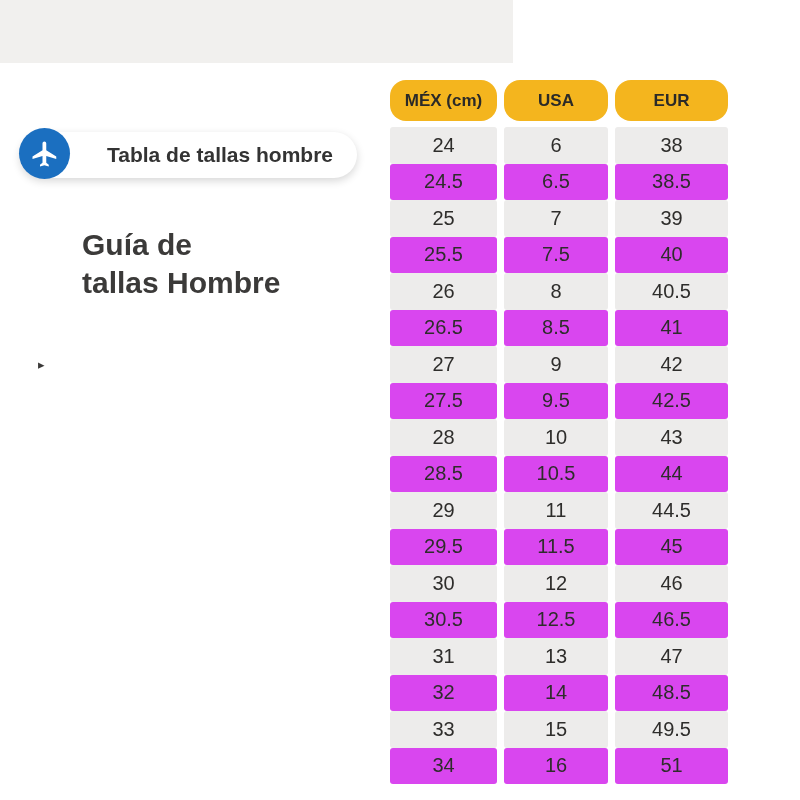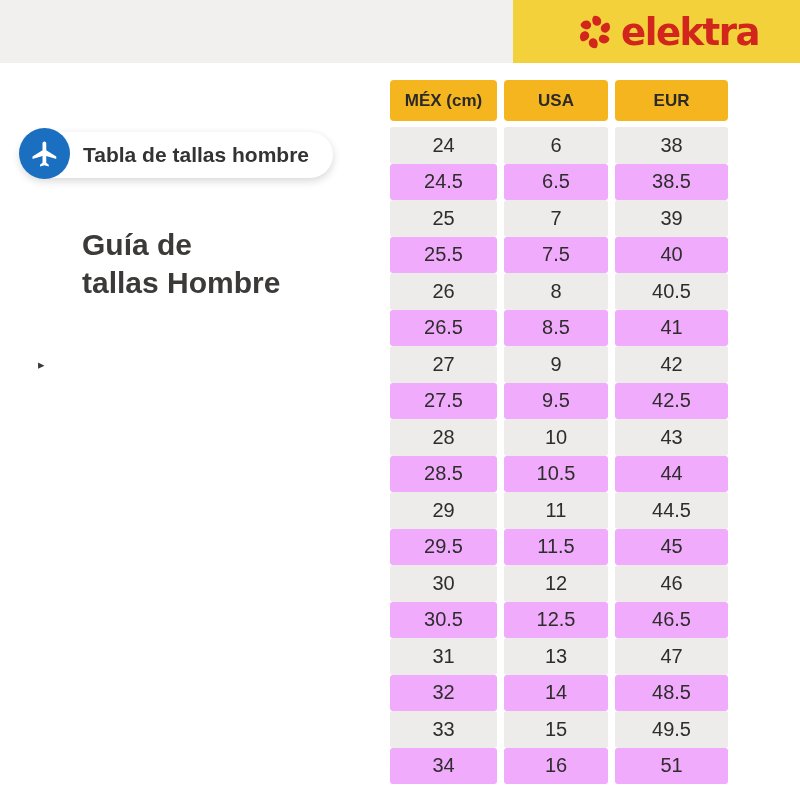--- a/index.html
+++ b/index.html
@@ -35,20 +35,21 @@
     font-family:"DejaVu Sans","Liberation Sans",sans-serif;
   }
   .pinwheel{width:42px;height:42px;}
   
   .badge{
     position:absolute;left:20px;top:132px;height:46px;
     display:inline-flex;align-items:center;
     background:#ffffff;border-radius:24px;
     box-shadow:0 3px 9px rgba(0,0,0,0.16);
     padding-right:24px;
+    gap:24px;
   }
   .badge-circle{
     width:51px;height:51px;border-radius:50%;
     background:var(--circle-blue);
     display:flex;align-items:center;justify-content:center;
     margin:-3px 0 0 -1px;
     flex:0 0 auto;
   }
   .badge-circle svg{width:30px;height:30px;fill:#ffffff;}
   .badge-label{font-size:21px;font-weight:700;color:#333333;margin-left:13px;white-space:nowrap;}
@@ -66,53 +67,38 @@
   
   .size-table{
     position:absolute;left:390px;top:80px;
     display:grid;
     grid-template-columns:107px 104px 113px;
     column-gap:7px;
   }
   .th{
     height:41px;margin-bottom:6px;
     background:var(--header-yellow);
-    border-radius:4px;
+    border-radius:16px;
     display:flex;align-items:center;justify-content:center;
     font-size:17px;font-weight:700;color:#2B2A28;
   }
   .cell{
     height:36.5px;
     display:flex;align-items:center;justify-content:center;
     font-size:20px;color:#2E2D2B;
     border-radius:3px;
-    background:#f0abfc;
+    background:#d946ef;
   }
   .cell.alt{background:var(--alt-row-gray);text-align:right;}
 </style>
 </head>
 <body>
 
 <div class="topbar">
   <div class="topbar-left"></div>
-  <div class="topbar-right">
-    <div class="logo">
-      <svg class="pinwheel" viewBox="0 0 40 40">
-        <g fill="#D2251C">
-          <path d="M20 4.5 c3.8 0 6.6 3.1 5.8 6.4 c-.7 2.9 -4.1 4.1 -6.5 2.3 C16.6 11.2 16.8 4.5 20 4.5 z"></path>
-          <path d="M20 4.5 c3.8 0 6.6 3.1 5.8 6.4 c-.7 2.9 -4.1 4.1 -6.5 2.3 C16.6 11.2 16.8 4.5 20 4.5 z" transform="rotate(60 20 20)"></path>
-          <path d="M20 4.5 c3.8 0 6.6 3.1 5.8 6.4 c-.7 2.9 -4.1 4.1 -6.5 2.3 C16.6 11.2 16.8 4.5 20 4.5 z" transform="rotate(120 20 20)"></path>
-          <path d="M20 4.5 c3.8 0 6.6 3.1 5.8 6.4 c-.7 2.9 -4.1 4.1 -6.5 2.3 C16.6 11.2 16.8 4.5 20 4.5 z" transform="rotate(180 20 20)"></path>
-          <path d="M20 4.5 c3.8 0 6.6 3.1 5.8 6.4 c-.7 2.9 -4.1 4.1 -6.5 2.3 C16.6 11.2 16.8 4.5 20 4.5 z" transform="rotate(240 20 20)"></path>
-          <path d="M20 4.5 c3.8 0 6.6 3.1 5.8 6.4 c-.7 2.9 -4.1 4.1 -6.5 2.3 C16.6 11.2 16.8 4.5 20 4.5 z" transform="rotate(300 20 20)"></path>
-        </g>
-      </svg>
-      <span class="logo-text">elektra</span>
-    </div>
-  </div>
 </div>
 
 <div class="badge">
   <div class="badge-circle">
     <svg viewBox="0 0 24 24">
       <path d="M21 16v-2l-8-5V3.5C13 2.67 12.33 2 11.5 2S10 2.67 10 3.5V9l-8 5v2l8-2.5V19l-2 1.5V22l3.5-1 3.5 1v-1.5L13 19v-5.5l8 2.5z"></path>
     </svg>
   </div>
   <span class="badge-label">Tabla de tallas hombre</span>
 </div>

